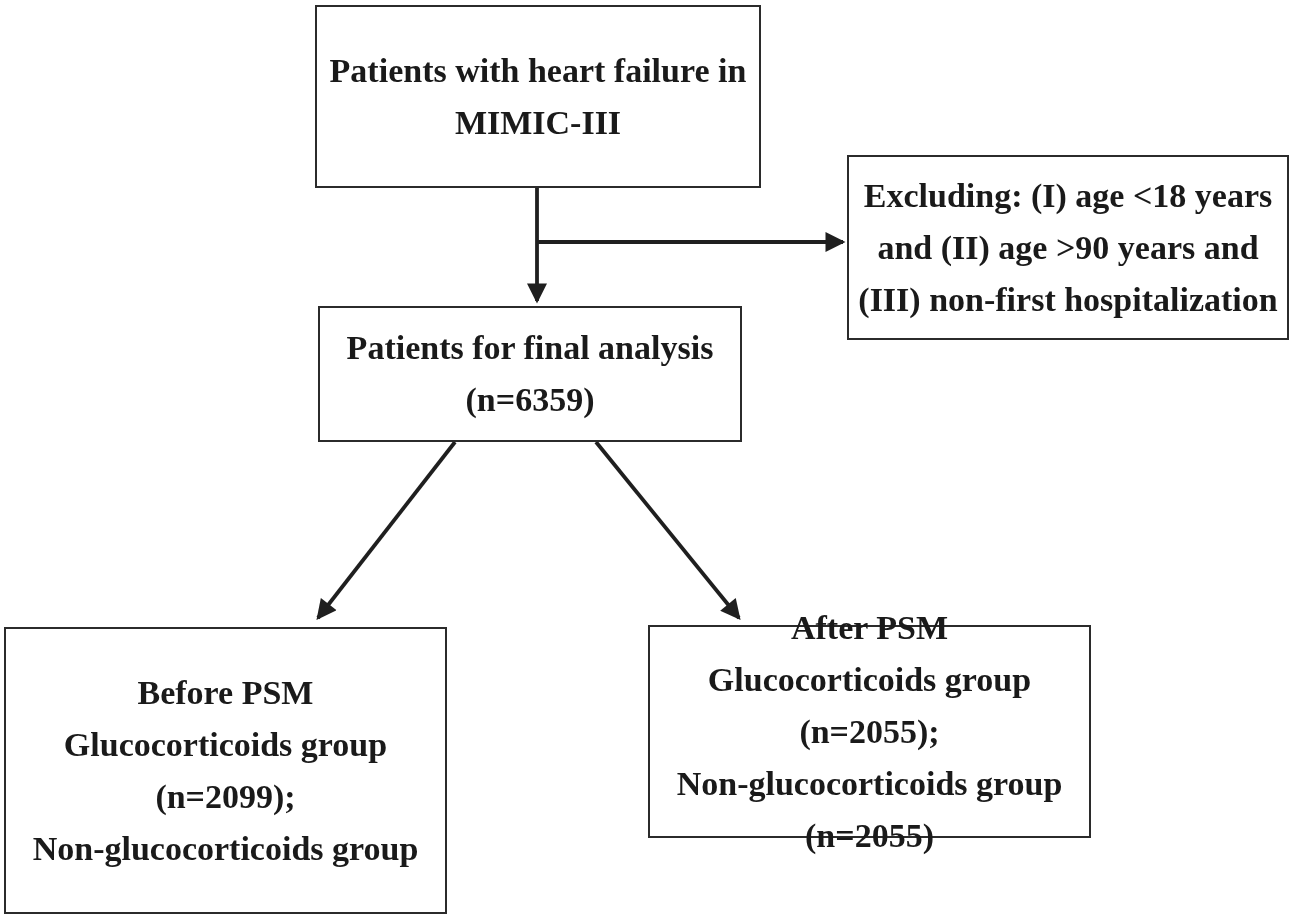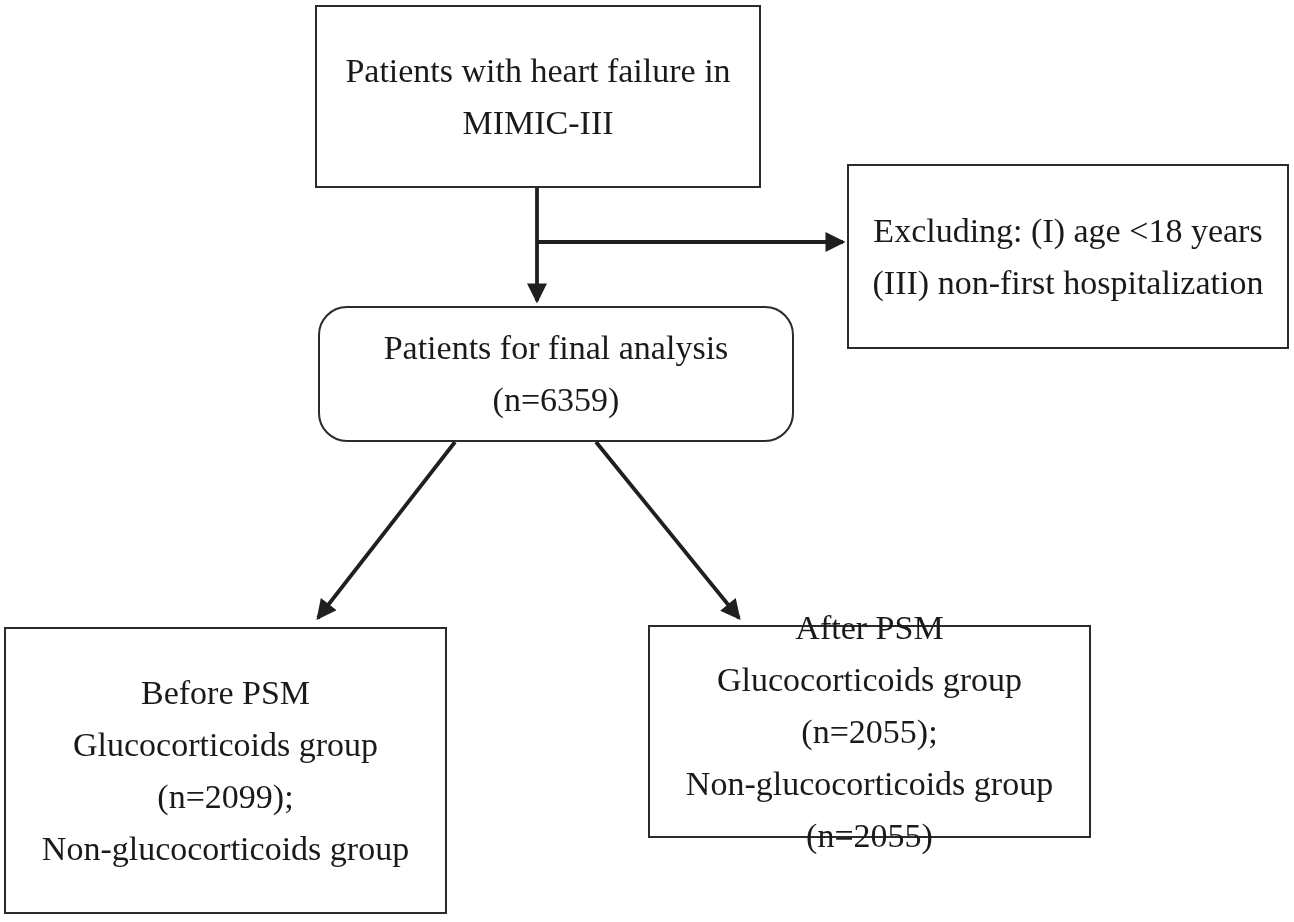--- a/index.html
+++ b/index.html
@@ -29,28 +29,29 @@
     box-sizing: border-box;
     border: 2.5px solid #2b2b2b;
     background: #ffffff;
     display: flex;
     flex-direction: column;
     justify-content: center;
     align-items: center;
     text-align: center;
     font-size: 34px;
     line-height: 52px;
+    font-weight: bold;
   }
   .flow-box .bline {
     width: 100%;
     height: 52px;
   }
   #box-cohort   { left: 315px; top: 5px;   width: 446px; height: 183px; }
-  #box-exclude  { left: 847px; top: 155px; width: 442px; height: 185px; margin-top: 9px; }
-  #box-final    { left: 318px; top: 306px; width: 476px; height: 136px; border-radius: 29px; }
+  #box-exclude  { left: 847px; top: 155px; width: 442px; height: 185px; }
+  #box-final    { left: 318px; top: 306px; width: 424px; height: 136px; }
   #box-before   { left: 4px;   top: 627px; width: 443px; height: 287px; }
   #box-after    { left: 648px; top: 625px; width: 443px; height: 213px; }
   .arrow-line {
     stroke: #1f1f1f;
     stroke-width: 3.8;
     fill: none;
   }
 </style>
 </head>
 <body>
@@ -69,20 +70,21 @@
     <line class="arrow-line" x1="596" y1="442" x2="739" y2="618" marker-end="url(#ah)"></line>
   </svg>
 
   <div class="flow-box" id="box-cohort">
     <div class="bline">Patients with heart failure in</div>
     <div class="bline">MIMIC-III</div>
   </div>
 
   <div class="flow-box" id="box-exclude">
     <div class="bline">Excluding: (I) age &lt;18 years</div>
+    <div class="bline">and (II) age &gt;90 years and</div>
     <div class="bline">(III) non-first hospitalization</div>
   </div>
 
   <div class="flow-box" id="box-final">
     <div class="bline">Patients for final analysis</div>
     <div class="bline">(n=6359)</div>
   </div>
 
   <div class="flow-box" id="box-before">
     <div class="bline">Before PSM</div>

